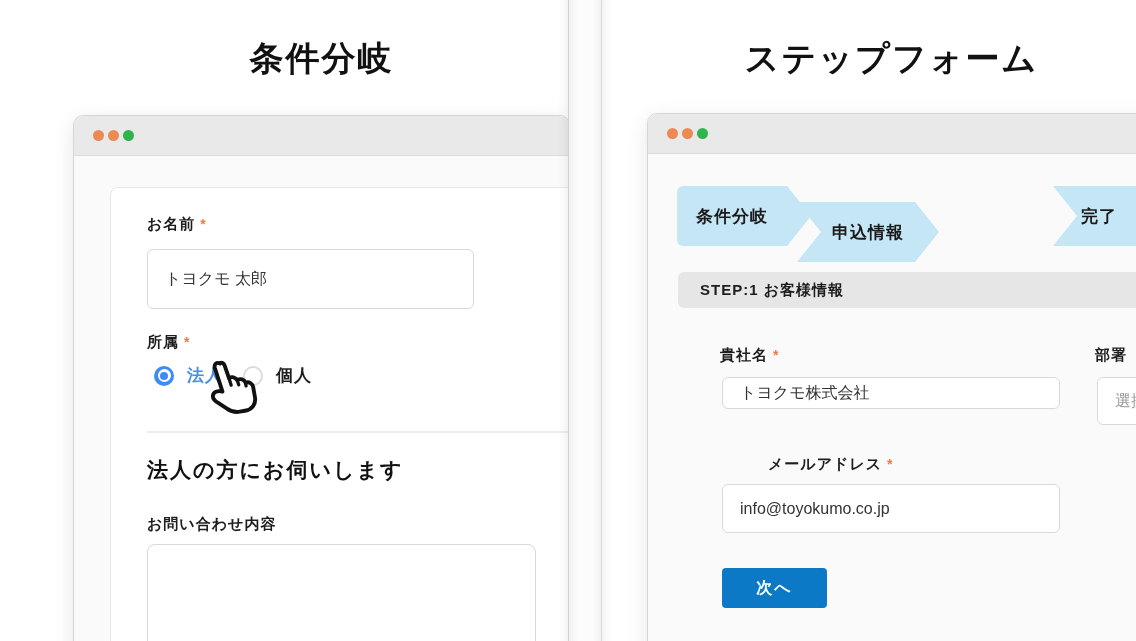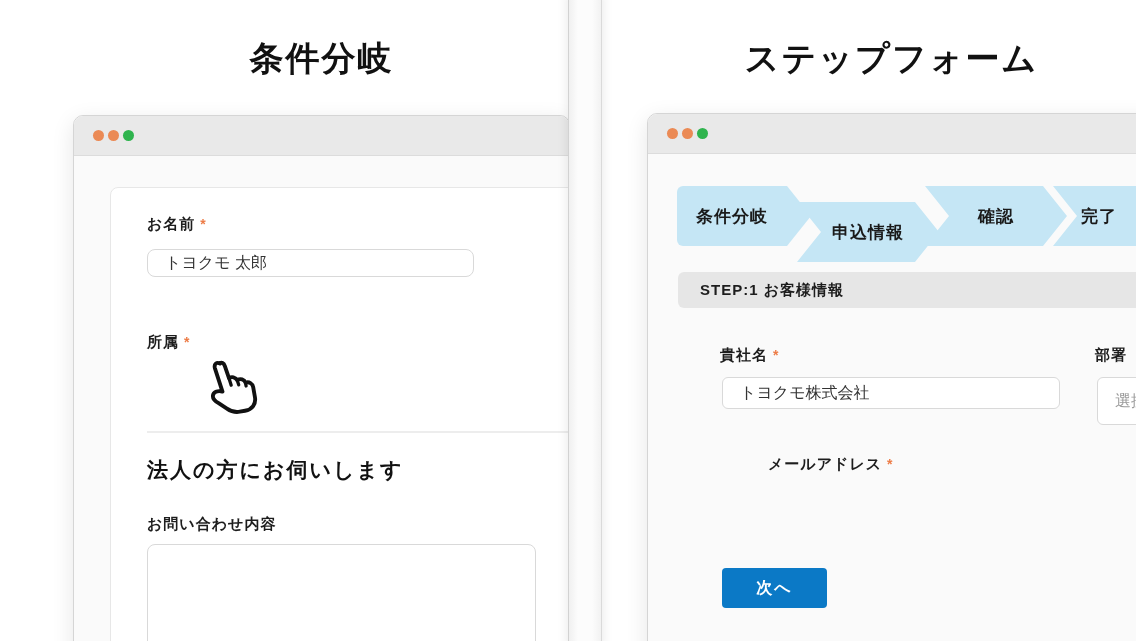--- a/index.html
+++ b/index.html
@@ -26,21 +26,21 @@
 
   
   #form-card{position:absolute;left:36px;top:71px;right:-2px;height:540px;
     background:#fff;border:1px solid #E7E7E7;border-radius:8px 0 0 0;}
   .field-label{position:absolute;font-size:15px;font-weight:bold;color:#1D1D1D;letter-spacing:1px;}
   .req{color:#ED7C47;margin-left:5px;font-size:14px;}
   .text-input{position:absolute;border:1px solid #D9D9D9;border-radius:6px;background:#fff;
     font-size:16px;color:#333;padding:0 17px;outline:none;}
 
   #name-label{left:36px;top:27px;}
-  #name-input{left:36px;top:61px;width:327px;height:28px;border-radius:8px;}
+  #name-input{left:36px;top:61px;width:327px;height:60px;}
   #aff-label{left:36px;top:145px;}
   #radio-row{position:absolute;left:43px;top:176px;display:flex;align-items:center;}
   .radio{width:20px;height:20px;border-radius:50%;flex:none;}
   .radio-on{background:#3E8BF2;display:flex;align-items:center;justify-content:center;}
   .radio-ring{width:13px;height:13px;background:#fff;border-radius:50%;
     display:flex;align-items:center;justify-content:center;}
   .radio-dot{width:8px;height:8px;background:#3E8BF2;border-radius:50%;}
   .radio-off{background:#fff;border:2px solid #DCDCDC;}
   .radio-label{font-size:17px;font-weight:bold;letter-spacing:1px;}
   #radio-label-1{color:#4A90E2;margin-left:13px;}
@@ -109,20 +109,30 @@
     <div id="form-card">
       <div class="field-label" id="name-label">
         <span>お名前</span><span class="req">*</span>
       </div>
       <input class="text-input" id="name-input" type="text" value="トヨクモ 太郎" style="">
 
       <div class="field-label" id="aff-label">
         <span>所属</span><span class="req">*</span>
       </div>
 
+      <div id="radio-row">
+        <span class="radio radio-on" id="radio-1">
+          <span class="radio-ring">
+            <span class="radio-dot"></span>
+          </span>
+        </span>
+        <span class="radio-label" id="radio-label-1">法人</span>
+        <span class="radio radio-off" id="radio-2"></span>
+        <span class="radio-label" id="radio-label-2">個人</span>
+      </div>
 
       <svg id="hand-cursor" viewBox="0 0 64 64">
         <path d="M24 6 C21 3.5 17.5 5.5 18 10 L21.5 35 C16.5 32.5 12 34 11 37.5 C10.2 40.5 12.5 43.5 15.5 46 L23 53 C26.5 56.5 30.5 58.5 35.5 58.5 L41 58.5 C48.5 58.5 53.5 53.5 53.5 46.5 L53.5 36 C53.5 32 50.5 29.5 46.5 30 C46 26.5 42 24.5 38.5 26 C37.5 22.5 33.5 21 30.5 22.5 L28.5 9.5 C28 6 25.8 4.8 24 6 Z" fill="#fff" stroke="#111" stroke-width="4" stroke-linejoin="round"></path>
         <path d="M30.5 22.5 L31.5 30 M38.5 26 L39.2 31 M46.5 30 L46.5 33.5" fill="none" stroke="#111" stroke-width="3.4" stroke-linecap="round"></path>
       </svg>
 
       <div id="left-divider"></div>
 
       <div id="branch-heading">法人の方にお伺いします</div>
 
@@ -136,33 +146,33 @@
   <div class="browser-window" id="win-right">
     <div class="titlebar">
       <span class="dot dot-orange"></span>
       <span class="dot dot-orange"></span>
       <span class="dot dot-green"></span>
     </div>
 
     <div class="step-seg" id="step-1-body">条件分岐</div>
     <div id="step-1-arrow"></div>
     <div class="step-seg step-mid" id="step-2">申込情報</div>
-    <div class="step-seg step-mid" id="step-3">確認</div>
     <div class="step-seg step-mid" id="step-4">完了</div>
 
     <div id="step-header">STEP:1 お客様情報</div>
 
     <div class="field-label" id="company-label">
       <span>貴社名</span><span class="req">*</span>
     </div>
     <input class="text-input" id="company-input" type="text" value="トヨクモ株式会社" style="">
 
     <div class="field-label" id="dept-label">部署</div>
     <div id="dept-select">選択</div>
 
     <div class="field-label" id="email-label">
       <span>メールアドレス</span><span class="req">*</span>
     </div>
+    <input class="text-input" id="email-input" type="text" value="info@toyokumo.co.jp" style="">
 
     <button id="next-button">次へ</button>
   </div>
 
 </div>
 
 </body></html>

